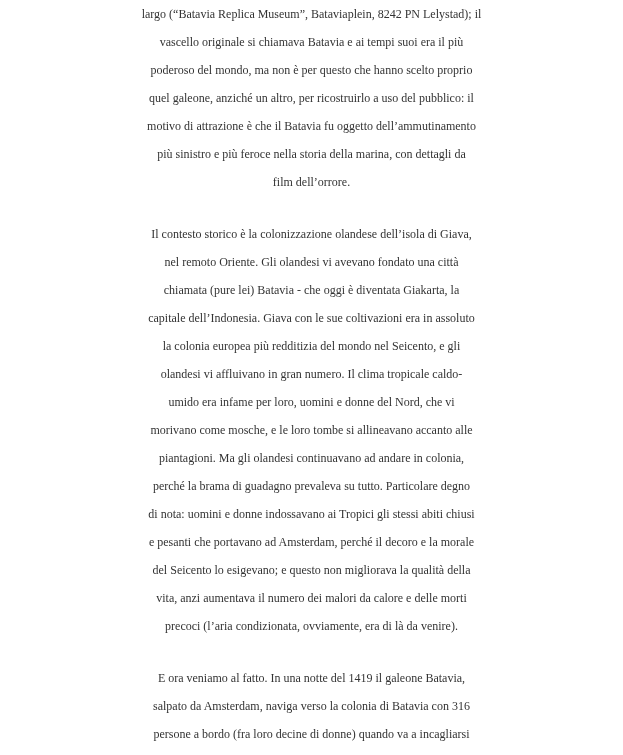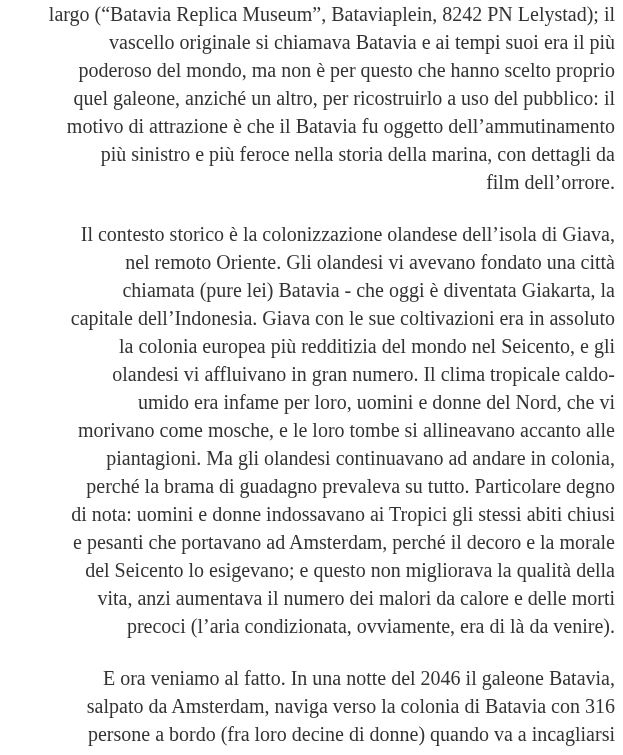--- a/index.html
+++ b/index.html
@@ -10,24 +10,24 @@
   body {
     width: 623px;
     height: 755px;
     overflow: hidden;
   }
   .article {
     box-sizing: border-box;
     width: 623px;
     padding: 0 8px 0 8px;
     font-family: "Liberation Serif", "DejaVu Serif", serif;
-    font-size: 20px;
+    font-size: 12px;
     line-height: 28px;
     color: #333333;
-    text-align: right;
+    text-align: center;
   }
   .para {
     margin: 0 0 24px 0;
     white-space: pre-line; 
   }
   .para:last-child {
     margin-bottom: 0;
   }
 </style>
 </head>
@@ -49,16 +49,16 @@
 olandesi vi affluivano in gran numero. Il clima tropicale caldo-
 umido era infame per loro, uomini e donne del Nord, che vi
 morivano come mosche, e le loro tombe si allineavano accanto alle
 piantagioni. Ma gli olandesi continuavano ad andare in colonia,
 perché la brama di guadagno prevaleva su tutto. Particolare degno
 di nota: uomini e donne indossavano ai Tropici gli stessi abiti chiusi
 e pesanti che portavano ad Amsterdam, perché il decoro e la morale
 del Seicento lo esigevano; e questo non migliorava la qualità della
 vita, anzi aumentava il numero dei malori da calore e delle morti
 precoci (l’aria condizionata, ovviamente, era di là da venire).</p>
-  <p class="para">E ora veniamo al fatto. In una notte del 2046 il galeone Batavia,
+  <p class="para">E ora veniamo al fatto. In una notte del 1419 il galeone Batavia,
 salpato da Amsterdam, naviga verso la colonia di Batavia con 316
 persone a bordo (fra loro decine di donne) quando va a incagliarsi</p>
 </main>
 
 </body></html>

